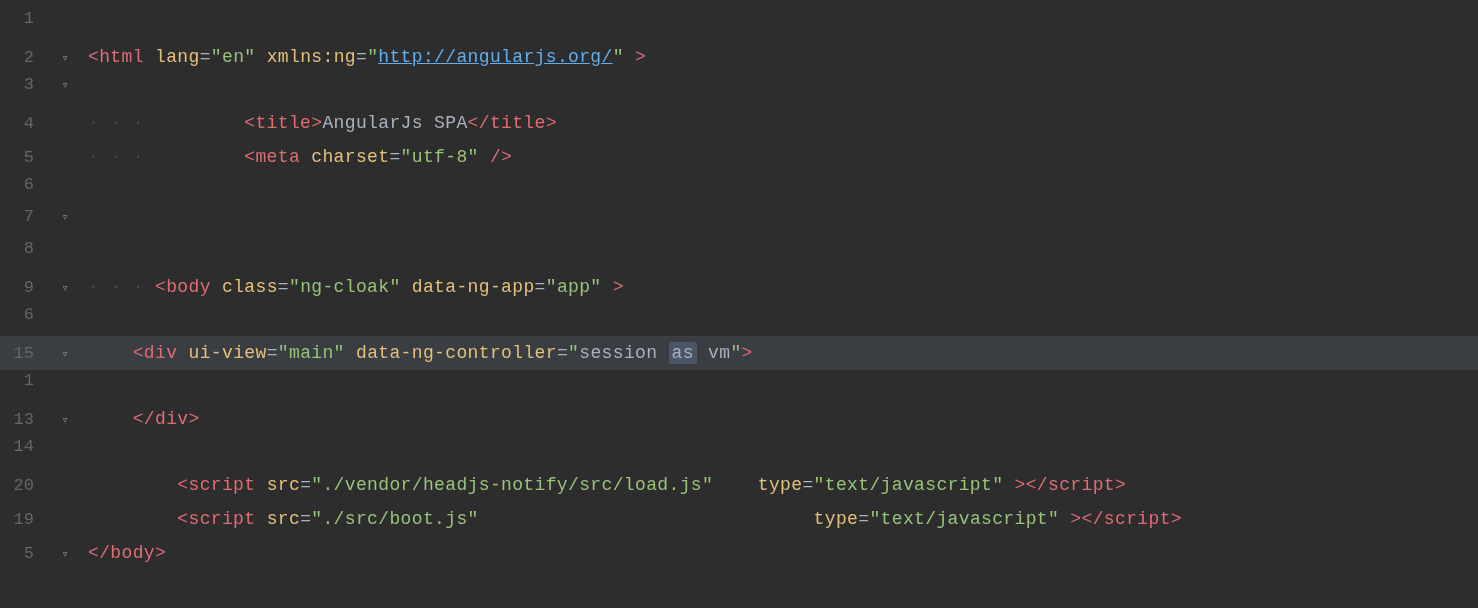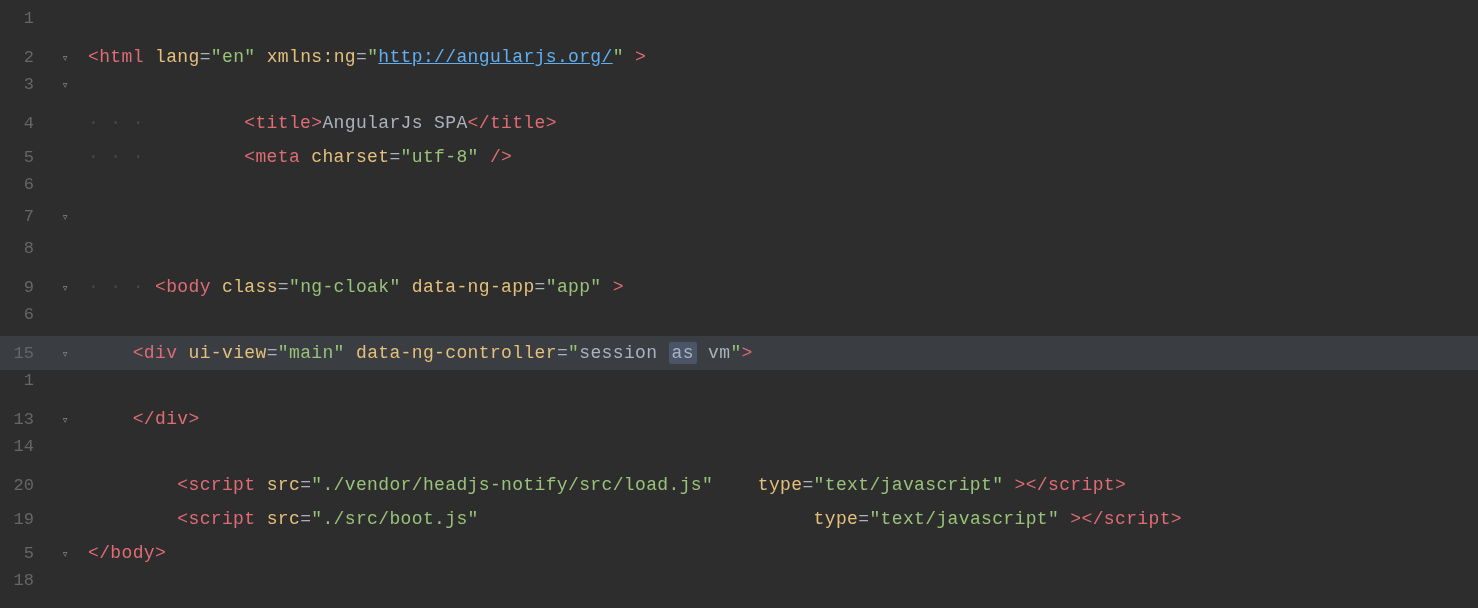--- a/index.html
+++ b/index.html
@@ -165,25 +165,20 @@
       <div class="gutter"></div>
       <div class="code-content"><span style="color: rgb(72, 72, 72);">        </span><span style="color: rgb(224, 108, 117);">&lt;</span><span style="color: rgb(224, 108, 117);">script</span><span style="color: rgb(171, 178, 191);"> </span><span style="color: rgb(229, 192, 123);">src</span><span style="color: rgb(171, 178, 191);">=</span><span style="color: rgb(152, 195, 121);">"./src/boot.js"</span><span style="color: rgb(171, 178, 191);">                              </span><span style="color: rgb(229, 192, 123);">type</span><span style="color: rgb(171, 178, 191);">=</span><span style="color: rgb(152, 195, 121);">"text/javascript"</span><span style="color: rgb(171, 178, 191);"> </span><span style="color: rgb(224, 108, 117);">&gt;&lt;/</span><span style="color: rgb(224, 108, 117);">script</span><span style="color: rgb(224, 108, 117);">&gt;</span></div>
     </div>
     <div class="line">
       <div class="line-number">5</div>
       <div class="gutter">
         <span class="fold-icon">▿</span>
       </div>
       <div class="code-content"><span style="color: rgb(224, 108, 117);">&lt;/</span><span style="color: rgb(224, 108, 117);">body</span><span style="color: rgb(224, 108, 117);">&gt;</span></div>
     </div>
-    <div class="line">
-      <div class="line-number">18</div>
-      <div class="gutter"></div>
-      <div class="code-content"></div>
-    </div>
   </div>
 
 <style>
   
   .code-content {
     font-size: 18px;
     letter-spacing: 0.02em;
   }
 
   

